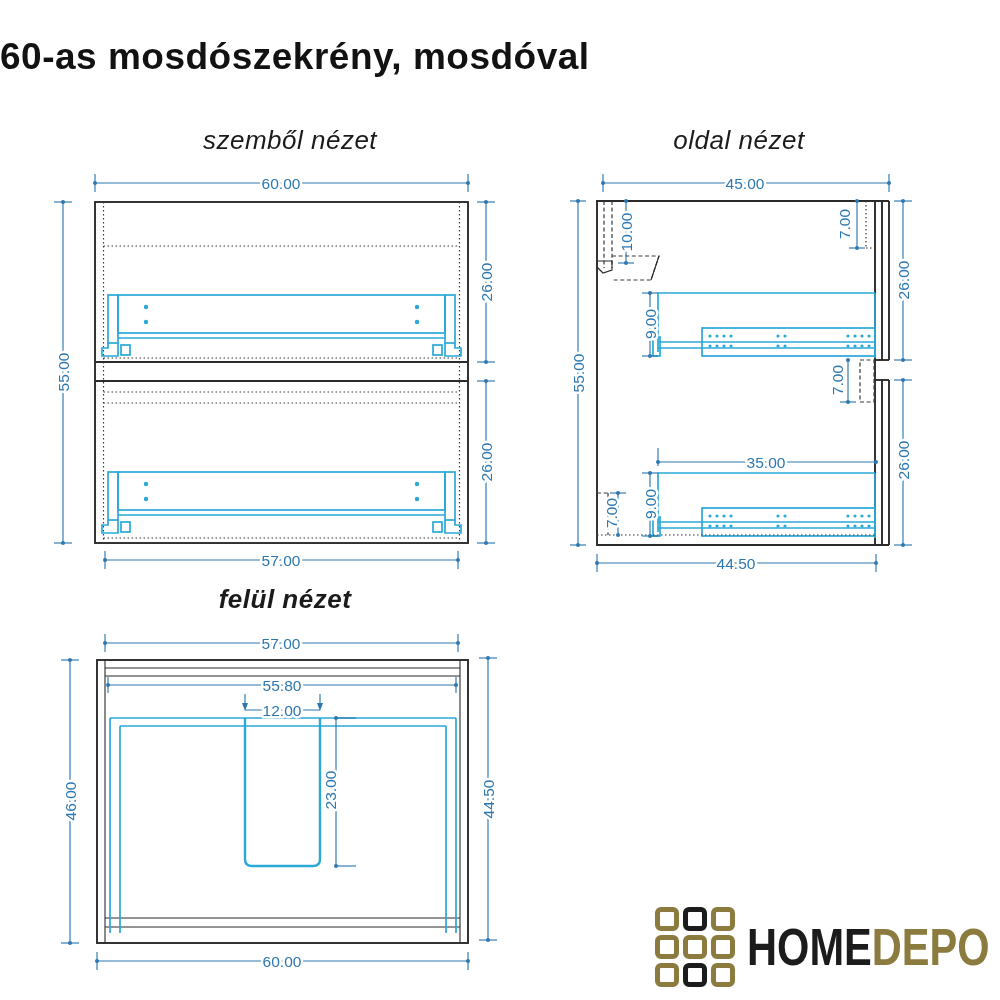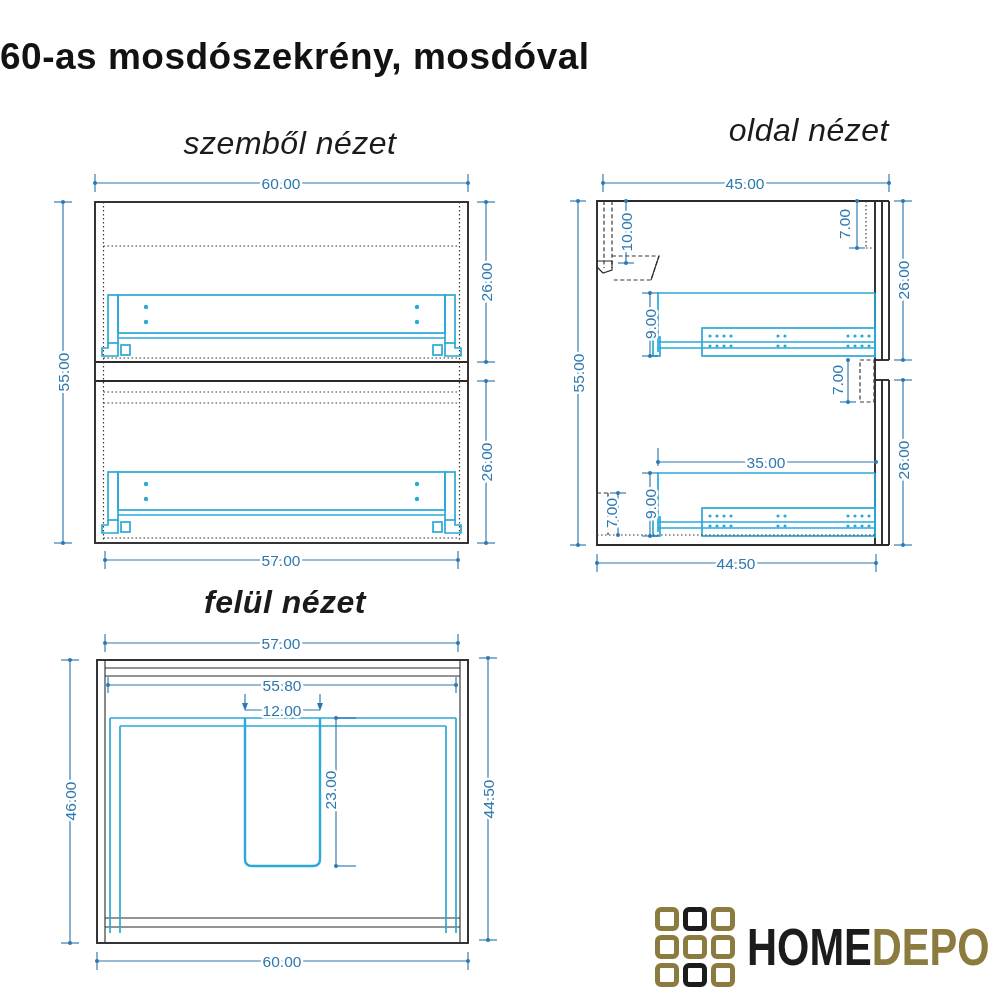--- a/index.html
+++ b/index.html
@@ -7,24 +7,24 @@
     width:1000px;height:1000px;position:relative;overflow:hidden;
     background:var(--c-background,#fff);
     font-family:"Liberation Sans",sans-serif;
   }
   .title{
     position:absolute;top:36px;left:0;width:1000px;
     font-size:37px;font-weight:bold;letter-spacing:.5px;color:#121212;
   }
   .view-label{
     position:absolute;width:300px;text-align:center;
-    font-size:32px;font-style:italic;color:#1b1b1b;letter-spacing:.5px;
+    font-size:26px;font-style:italic;color:#1b1b1b;letter-spacing:.5px;
   }
   #lbl-front{left:140px;top:125px;}
-  #lbl-side{left:589px;top:112px;text-align:right;}
+  #lbl-side{left:589px;top:125px;}
   #lbl-top{left:135px;top:584px;font-weight:bold;}
   svg{position:absolute;}
   #svg-front{left:40px;top:160px;}
   #svg-side{left:560px;top:160px;}
   #svg-top{left:40px;top:620px;}
 
   
   svg .k2 > *{stroke:var(--c-outline,#2b2b2b);stroke-width:1.9;fill:none;}
   svg .k1 > *{stroke:var(--c-outline,#2b2b2b);stroke-width:1.1;fill:none;}
   svg .kd > *{stroke:#3a3a3a;stroke-width:1.2;fill:none;stroke-dasharray:1.6 2.4;}

